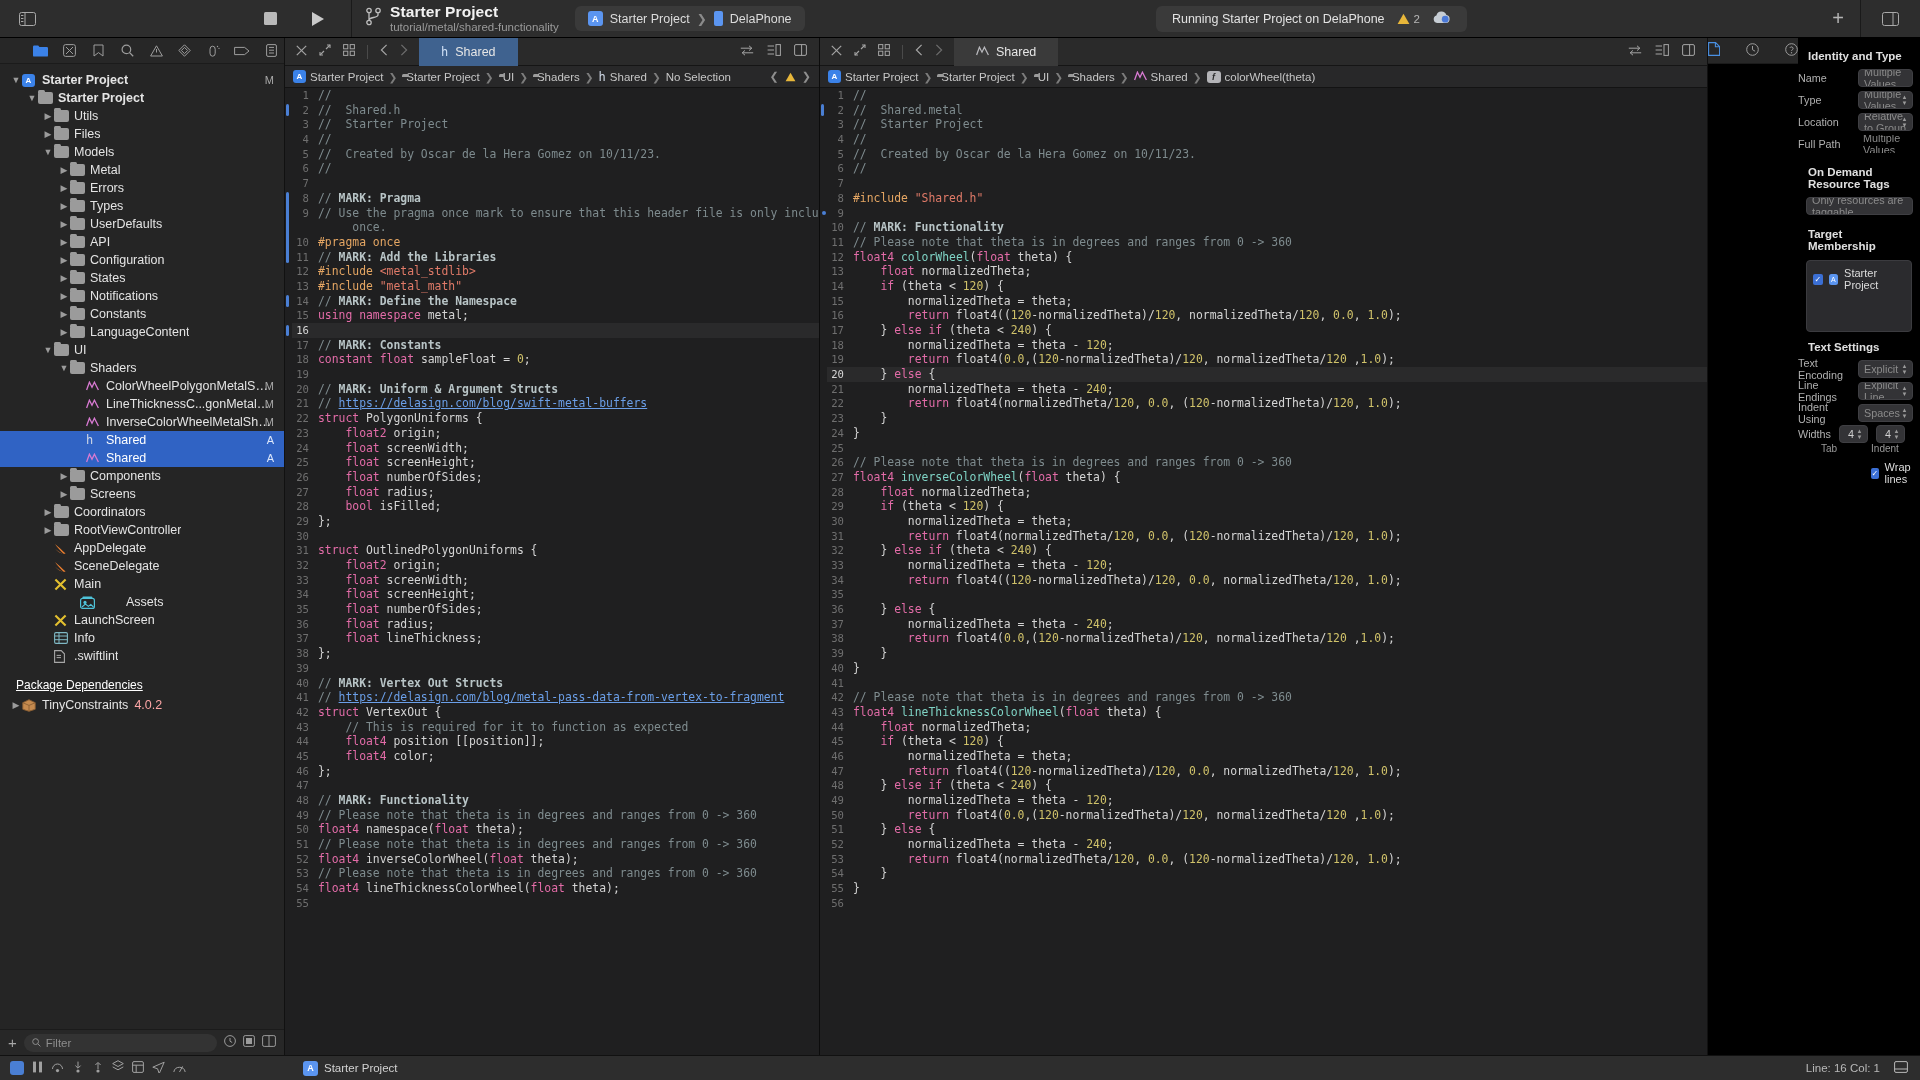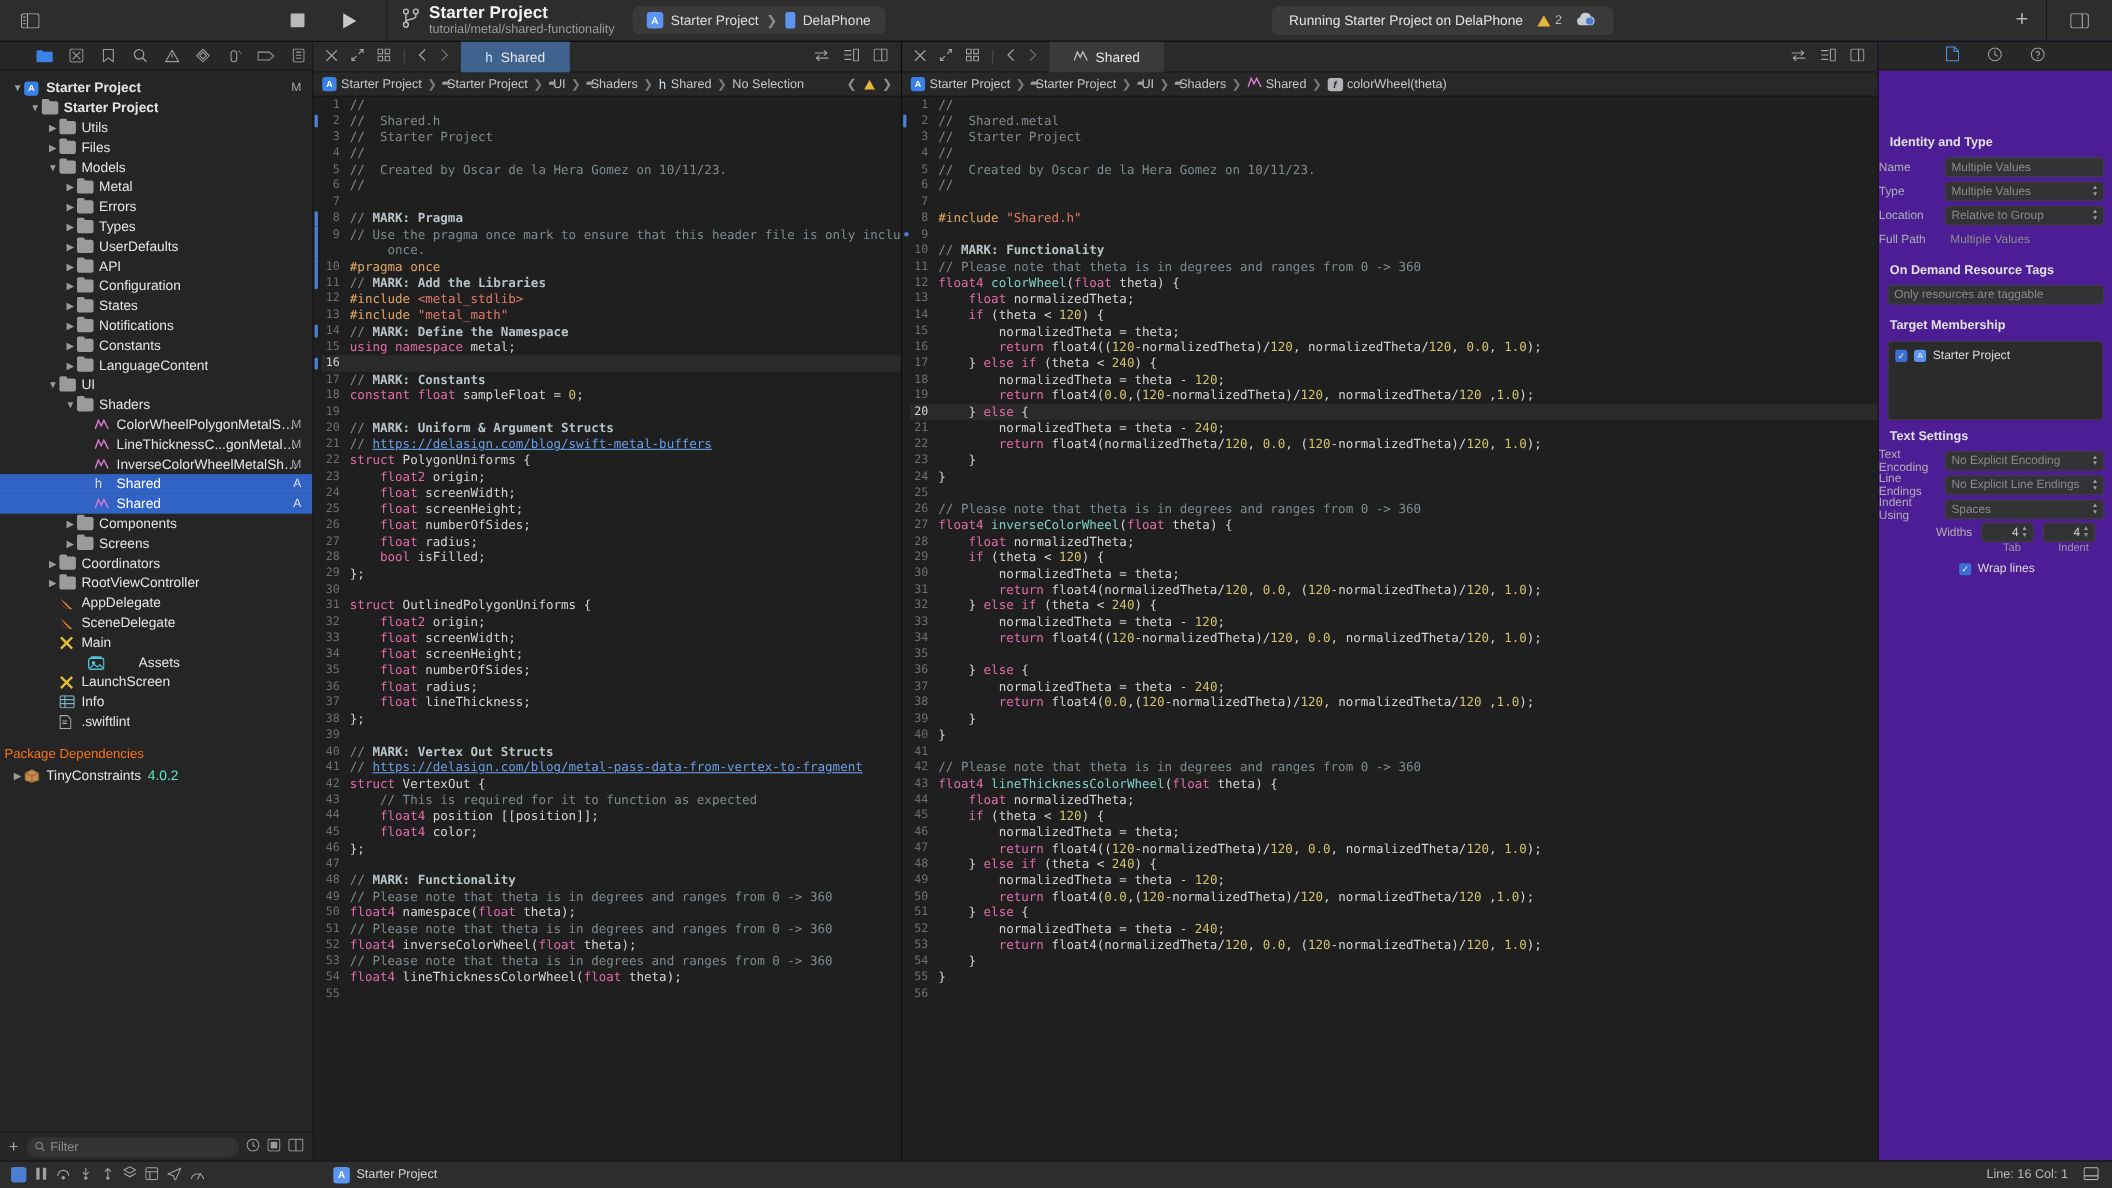--- a/index.html
+++ b/index.html
@@ -83,21 +83,21 @@
   .row .tw {
     width:12px; flex:0 0 12px; display:flex; align-items:center; justify-content:center;
     color:#9b9b9b; font-size:9px;
   }
   .row .ic { width:17px; flex:0 0 17px; display:flex; align-items:center; justify-content:flex-start; margin-right:3px;}
   .row .lbl { overflow:hidden; text-overflow:ellipsis; }
   .row .badge { position:absolute; right:10px; font-size:11px; color:#a8a8a8; }
   .row.sel .badge { color:#dce7fb; }
   .folder-ic { width:15px; height:12px; background:#9b9b9b; border-radius:1.5px 2px 2px 2px; position:relative; }
   .folder-ic:before { content:""; position:absolute; top:-2.5px; left:0; width:6.5px; height:3px; background:#9b9b9b; border-radius:1.5px 1.5px 0 0; }
-  .sec-head { height:22px; display:flex; align-items:center; padding-left:4px; font-size:12px; color:#f97316; margin-top:9px; }
+  .sec-head { height:22px; display:flex; align-items:center; padding-left:16px; font-size:12px; color:#ffffff; margin-top:9px;text-decoration:underline; }
   .nav-footer {
     height:26px; flex:0 0 26px; display:flex; align-items:center; gap:7px;
     padding:0 8px; border-top:1px solid #1b1b1b; background:#272727;
   }
   .filter-box {
     flex:1; height:18px; background:#333; border-radius:9px; display:flex; align-items:center;
     gap:5px; padding:0 8px; font-size:11.5px; color:#8d8d8d;
   }
 
   
@@ -145,22 +145,22 @@
   .kw  { color:#e36ca8; }
   .pre { color:#e5a663; }
   .str { color:#e07a68; }
   .num { color:#d0c26a; }
   .fn  { color:#7fd3c5; }
   .pln { color:#d4d4d4; }
   .lnk { color:#6b9fe8; text-decoration:underline; }
 
   
   .inspector {
-    width:213px; flex:0 0 213px; background:#4c1d95; border-left:1px solid #111;
-    display:flex; flex-direction:column;gap:48px;
+    width:213px; flex:0 0 213px; background:#000000; border-left:1px solid #111;
+    display:flex; flex-direction:row;
   }
   .insp-tabs {
     height:26px; flex:0 0 26px; display:flex; align-items:center; justify-content:center;
     gap:26px; border-bottom:1px solid #1b1b1b; background:#272727; color:#9d9d9d;
   }
   .insp-tab.active { color:#4a90e2; }
   .insp-body { flex:1; overflow:hidden; padding:7px 0 0 0; }
   .insp-sec { font-size:11.5px; font-weight:bold; color:#e0e0e0; padding:5px 10px 6px 10px; }
   .fld { display:flex; align-items:center; height:19px; margin-bottom:3px; padding:0 7px 0 0; }
   .fld-lbl { width:60px; flex:0 0 60px; text-align:left; padding-right:8px; font-size:10.8px; color:#b0b0b0; }
@@ -619,21 +619,21 @@
           <div class="sec-head">Package Dependencies</div>
           <div class="row" style="padding-left: 10px;">
             <span class="tw">▶</span>
             <span class="ic">
               <svg width="14" height="13" viewBox="0 0 14 13">
                 <path d="M7 0.7l6.2 3v6.6L7 12.3 0.8 10.3V3.7z" fill="#c58a4e" stroke="#8a5f33" stroke-width="0.9"></path>
                 <path d="M0.8 3.7L7 6.4l6.2-2.7M7 6.4v5.9" fill="none" stroke="#8a5f33" stroke-width="0.9"></path>
               </svg>
             </span>
             <span class="lbl">TinyConstraints</span>
-            <span style="color: #5eead4; margin-left: 6px;">4.0.2</span>
+            <span style="color: #fca5a5; margin-left: 6px;">4.0.2</span>
           </div>
         </div>
 
       <div class="nav-footer">
         <span style="color:#a7a7a7;font-size:15px;line-height:1;">+</span>
         <span class="filter-box">
           <svg width="9" height="9" viewBox="0 0 9 9">
               <circle cx="3.6" cy="3.6" r="2.9" fill="none" stroke="#8d8d8d"></circle>
               <line x1="5.8" y1="5.8" x2="8.4" y2="8.4" stroke="#8d8d8d"></line>
             </svg>

